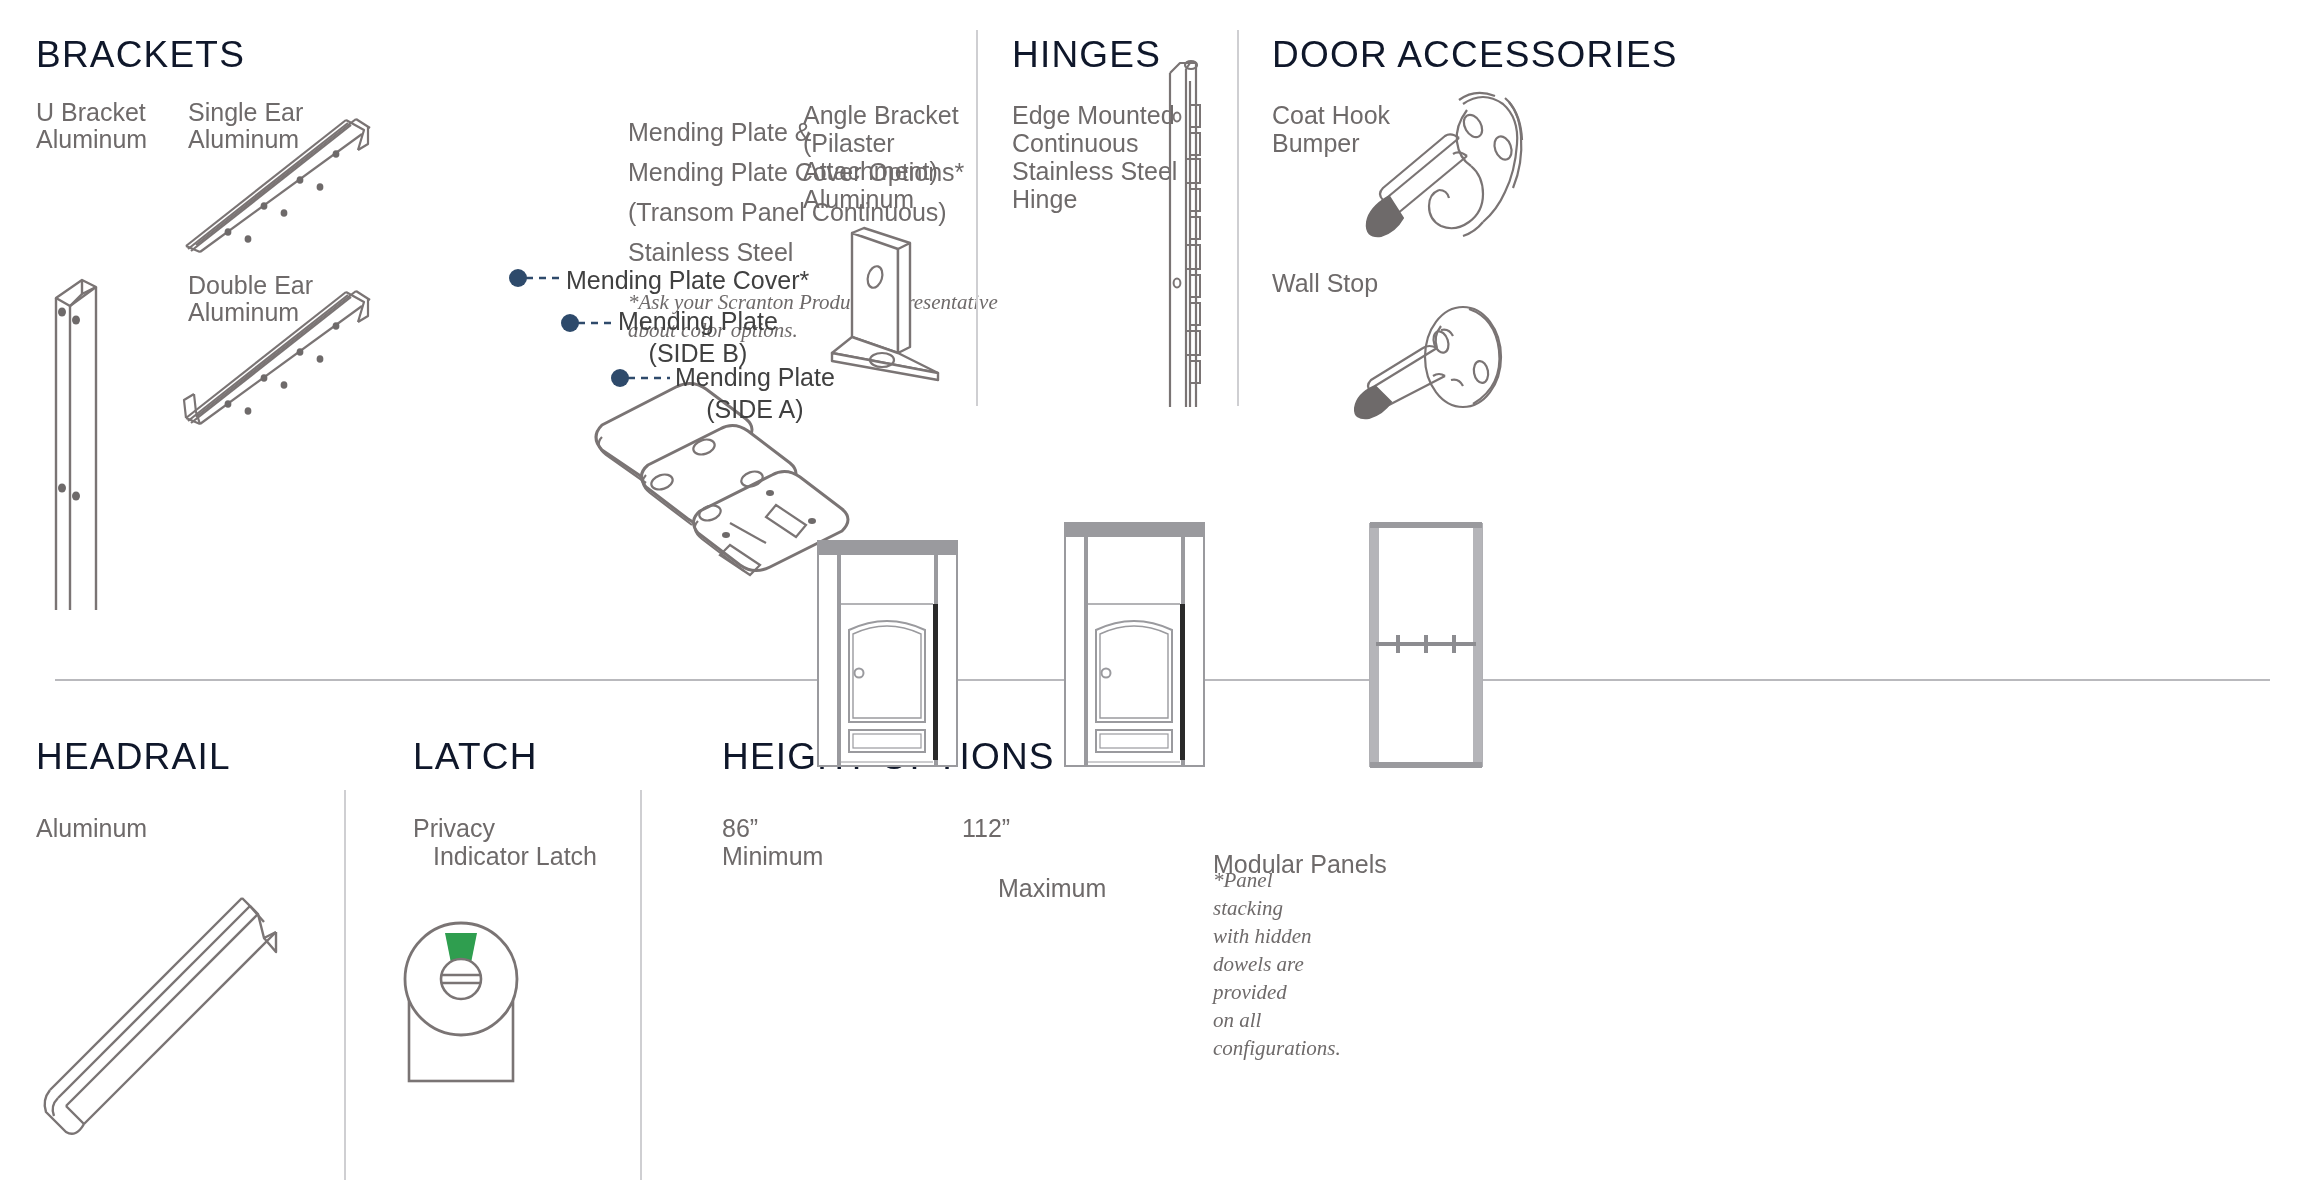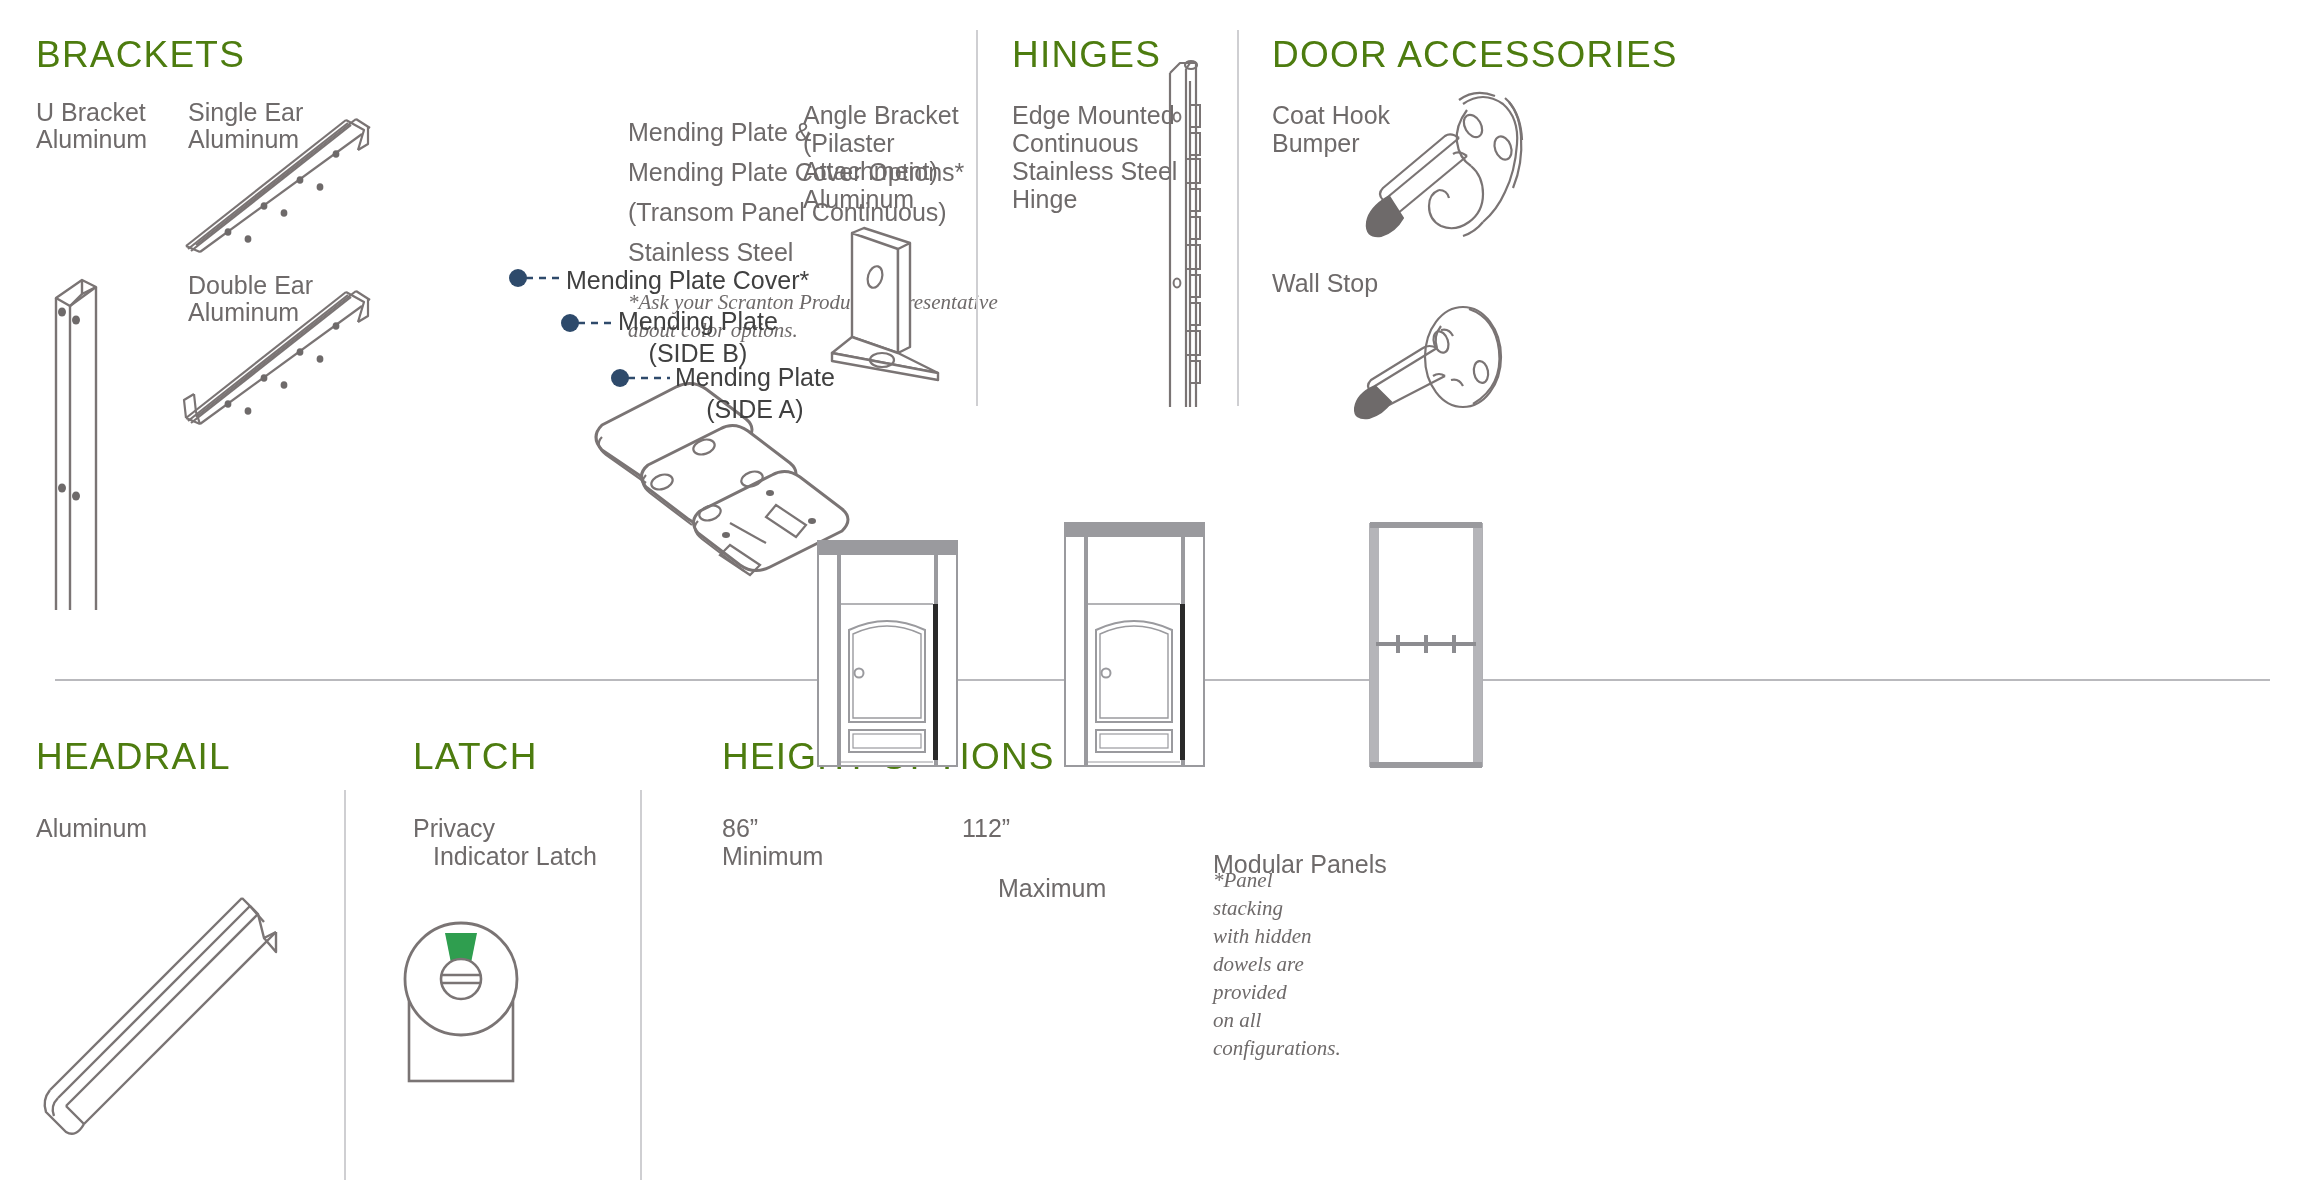--- a/index.html
+++ b/index.html
@@ -11,21 +11,21 @@
     width: 2300px;
     height: 1186px;
     position: relative;
     font-family: "Liberation Sans", sans-serif;
     overflow: hidden;
   }
   .sec-title {
     position: absolute;
     font-size: 37px;
     letter-spacing: 1.2px;
-    color: #4d7c0f;
+    color: #0f172a;
     font-weight: 400;
     white-space: nowrap;
   }
   .label {
     position: absolute;
     font-size: 25px;
     line-height: 41px;
     color: #6e6a6a;
     white-space: nowrap;
   }

